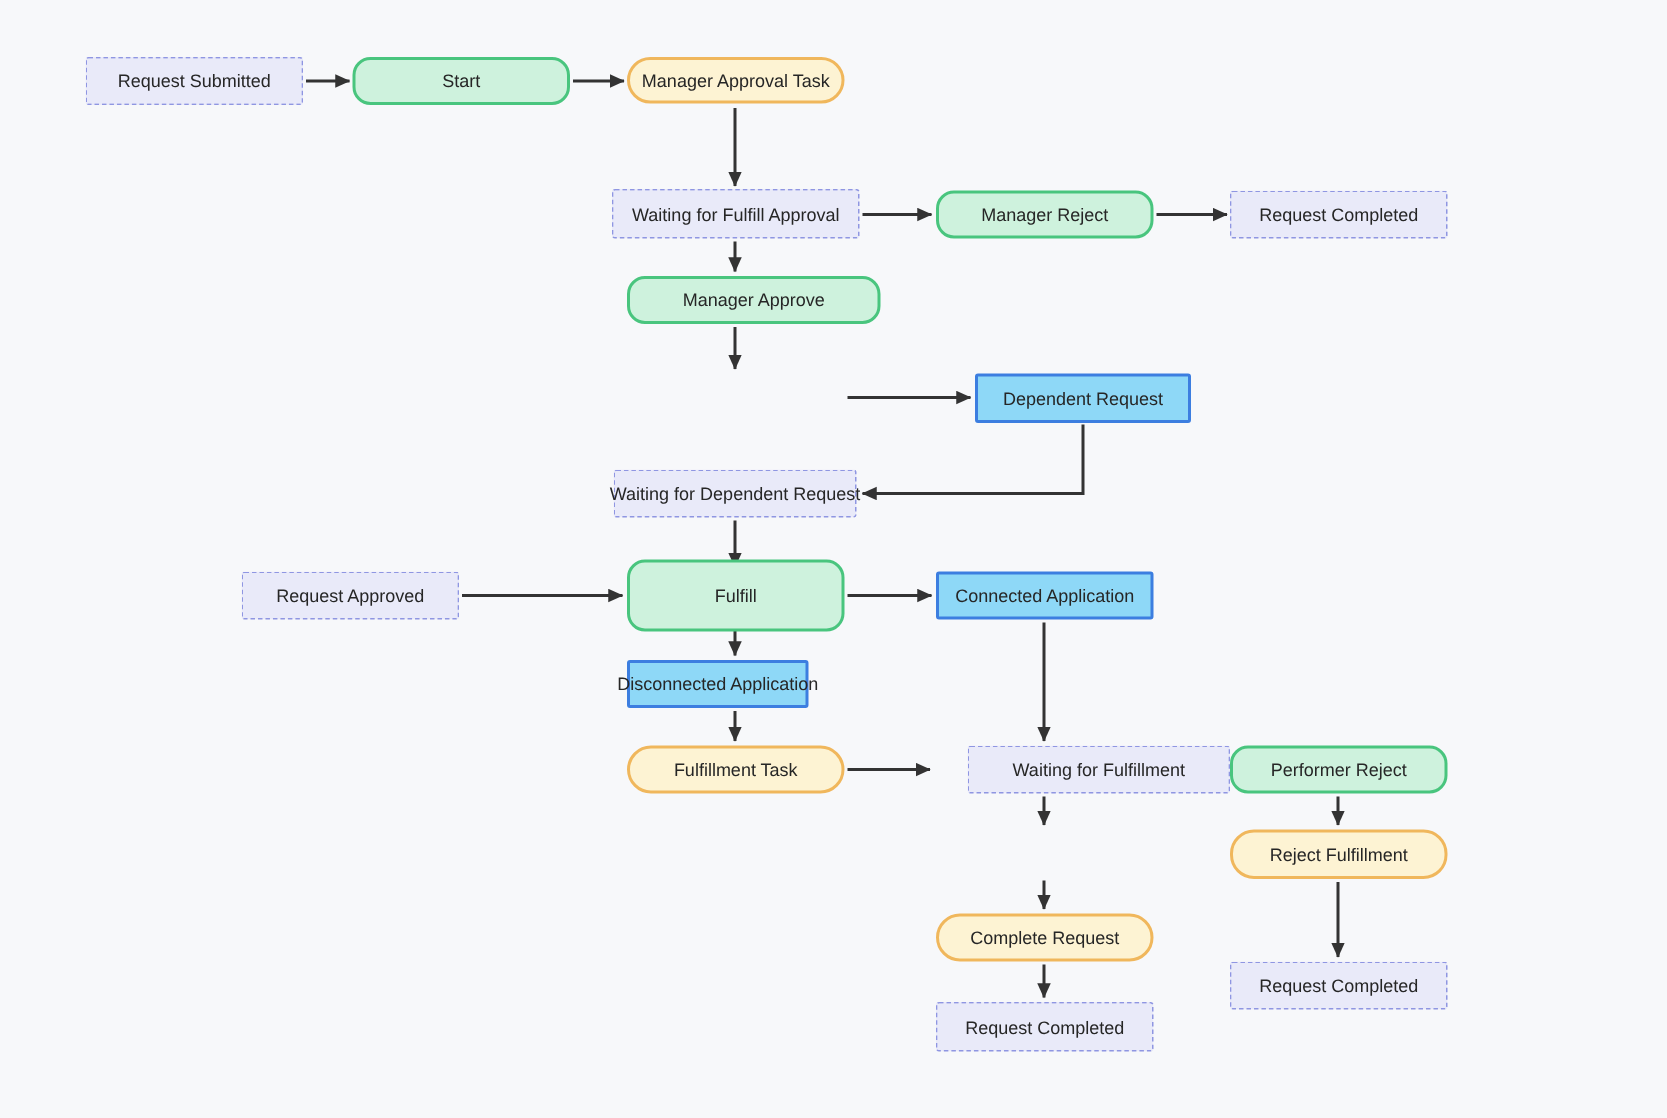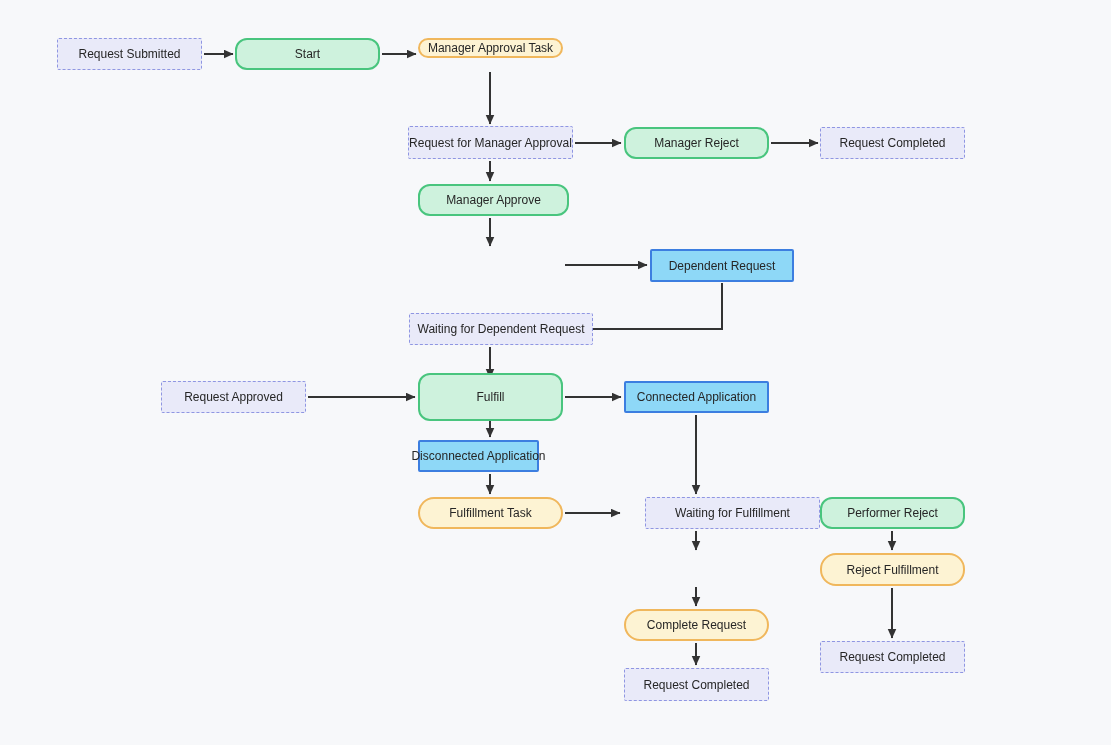--- a/index.html
+++ b/index.html
@@ -84,31 +84,31 @@
       <line x1="696" y1="531" x2="696" y2="550" marker-end="url(#arrow)"></line>
       <line x1="696" y1="587" x2="696" y2="606" marker-end="url(#arrow)"></line>
       <line x1="696" y1="643" x2="696" y2="665" marker-end="url(#arrow)"></line>
       <line x1="892" y1="531" x2="892" y2="550" marker-end="url(#arrow)"></line>
       <line x1="892" y1="588" x2="892" y2="638" marker-end="url(#arrow)"></line>
     </g>
   </svg>
 
   <div class="node event" style="left:57px;top:38px;width:145px;height:32px">Request Submitted</div>
   <div class="node action" style="left:235px;top:38px;width:145px;height:32px">Start</div>
-  <div class="node task" style="left:418px;top:38px;width:145px;height:20px">Manager Approval Task</div>
+  <div class="node task" style="left:418px;top:38px;width:145px;height:31px">Manager Approval Task</div>
 
-  <div class="node event" style="left:408px;top:126px;width:165px;height:33px">Request for Manager Approval</div>
+  <div class="node event" style="left:408px;top:126px;width:165px;height:33px">Waiting for Fulfill Approval</div>
   <div class="node action" style="left:624px;top:127px;width:145px;height:32px">Manager Reject</div>
   <div class="node event" style="left:820px;top:127px;width:145px;height:32px">Request Completed</div>
 
-  <div class="node action" style="left:418px;top:184px;width:151px;height:32px">Manager Approve</div>
+  <div class="node action" style="left:418px;top:184px;width:169px;height:32px">Manager Approve</div>
 
   <div class="node app" style="left:650px;top:249px;width:144px;height:33px">Dependent Request</div>
 
-  <div class="node event" style="left:409px;top:313px;width:184px;height:32px">Waiting for Dependent Request</div>
+  <div class="node event" style="left:409px;top:313px;width:162px;height:32px">Waiting for Dependent Request</div>
 
   <div class="node event" style="left:161px;top:381px;width:145px;height:32px">Request Approved</div>
   <div class="node action" style="left:418px;top:373px;width:145px;height:48px">Fulfill</div>
   <div class="node app" style="left:624px;top:381px;width:145px;height:32px">Connected Application</div>
 
   <div class="node app" style="left:418px;top:440px;width:121px;height:32px">Disconnected Application</div>
 
   <div class="node task" style="left:418px;top:497px;width:145px;height:32px">Fulfillment Task</div>
   <div class="node event" style="left:645px;top:497px;width:175px;height:32px">Waiting for Fulfillment</div>
   <div class="node action" style="left:820px;top:497px;width:145px;height:32px">Performer Reject</div>

